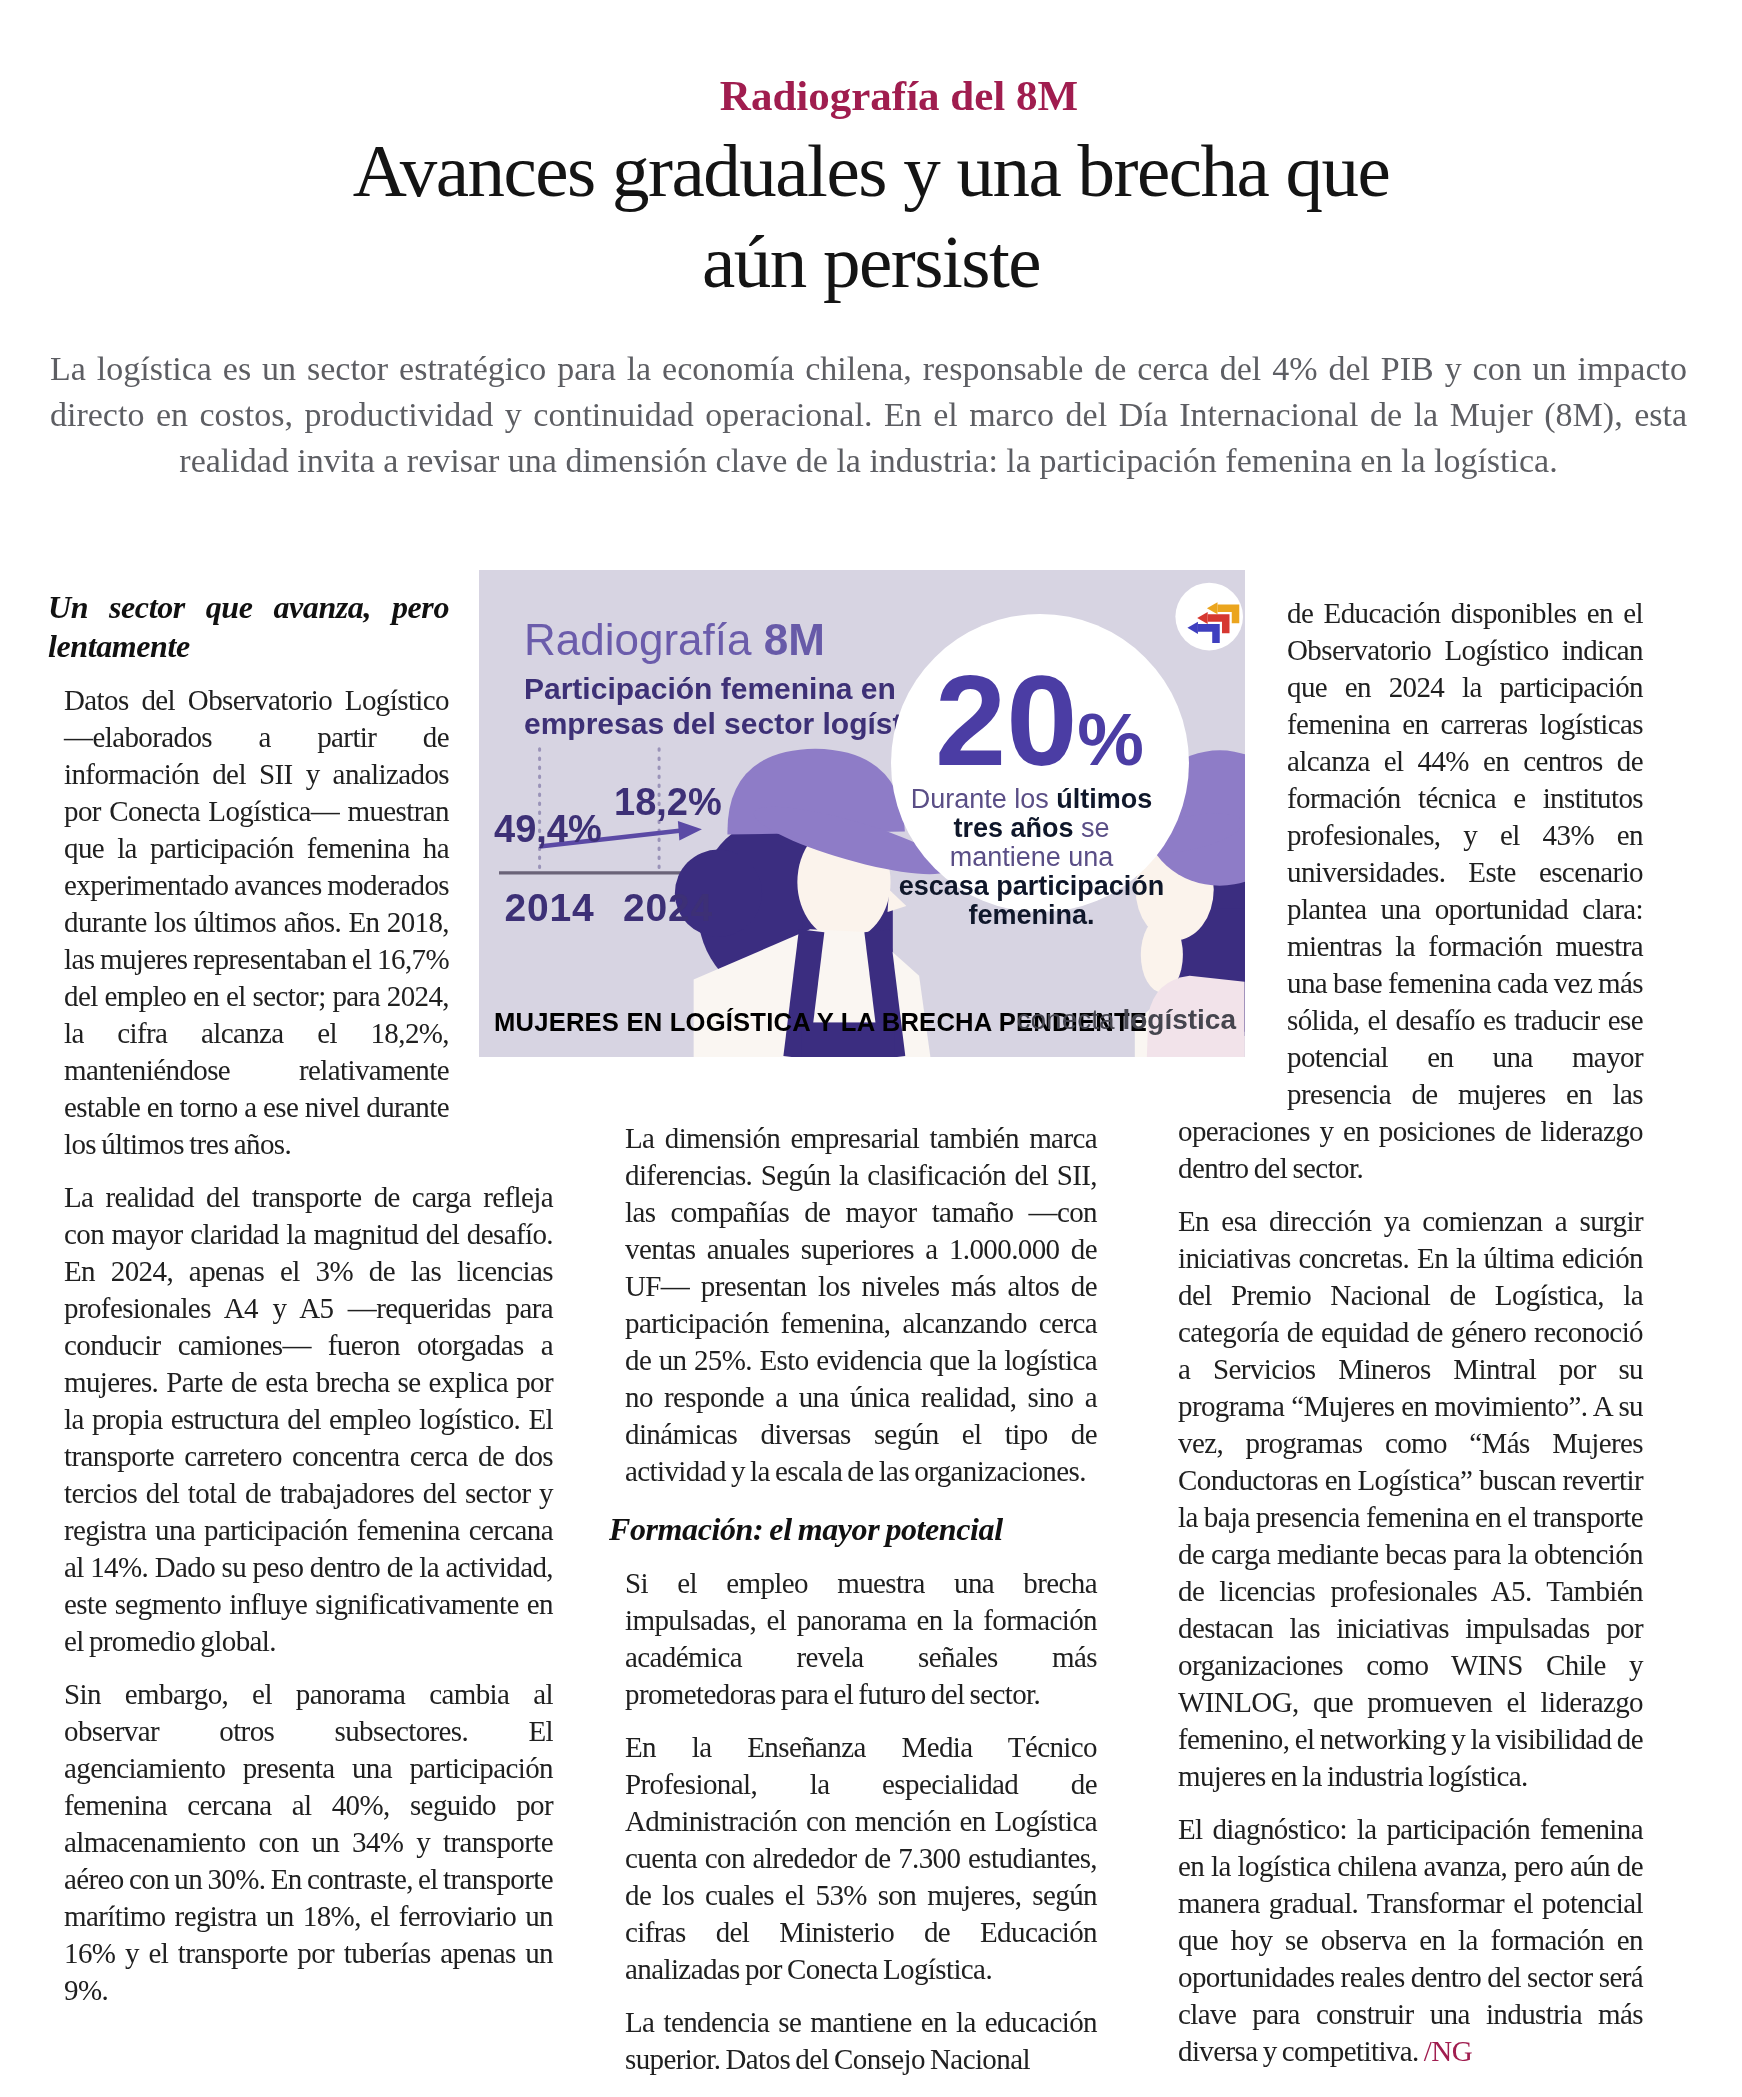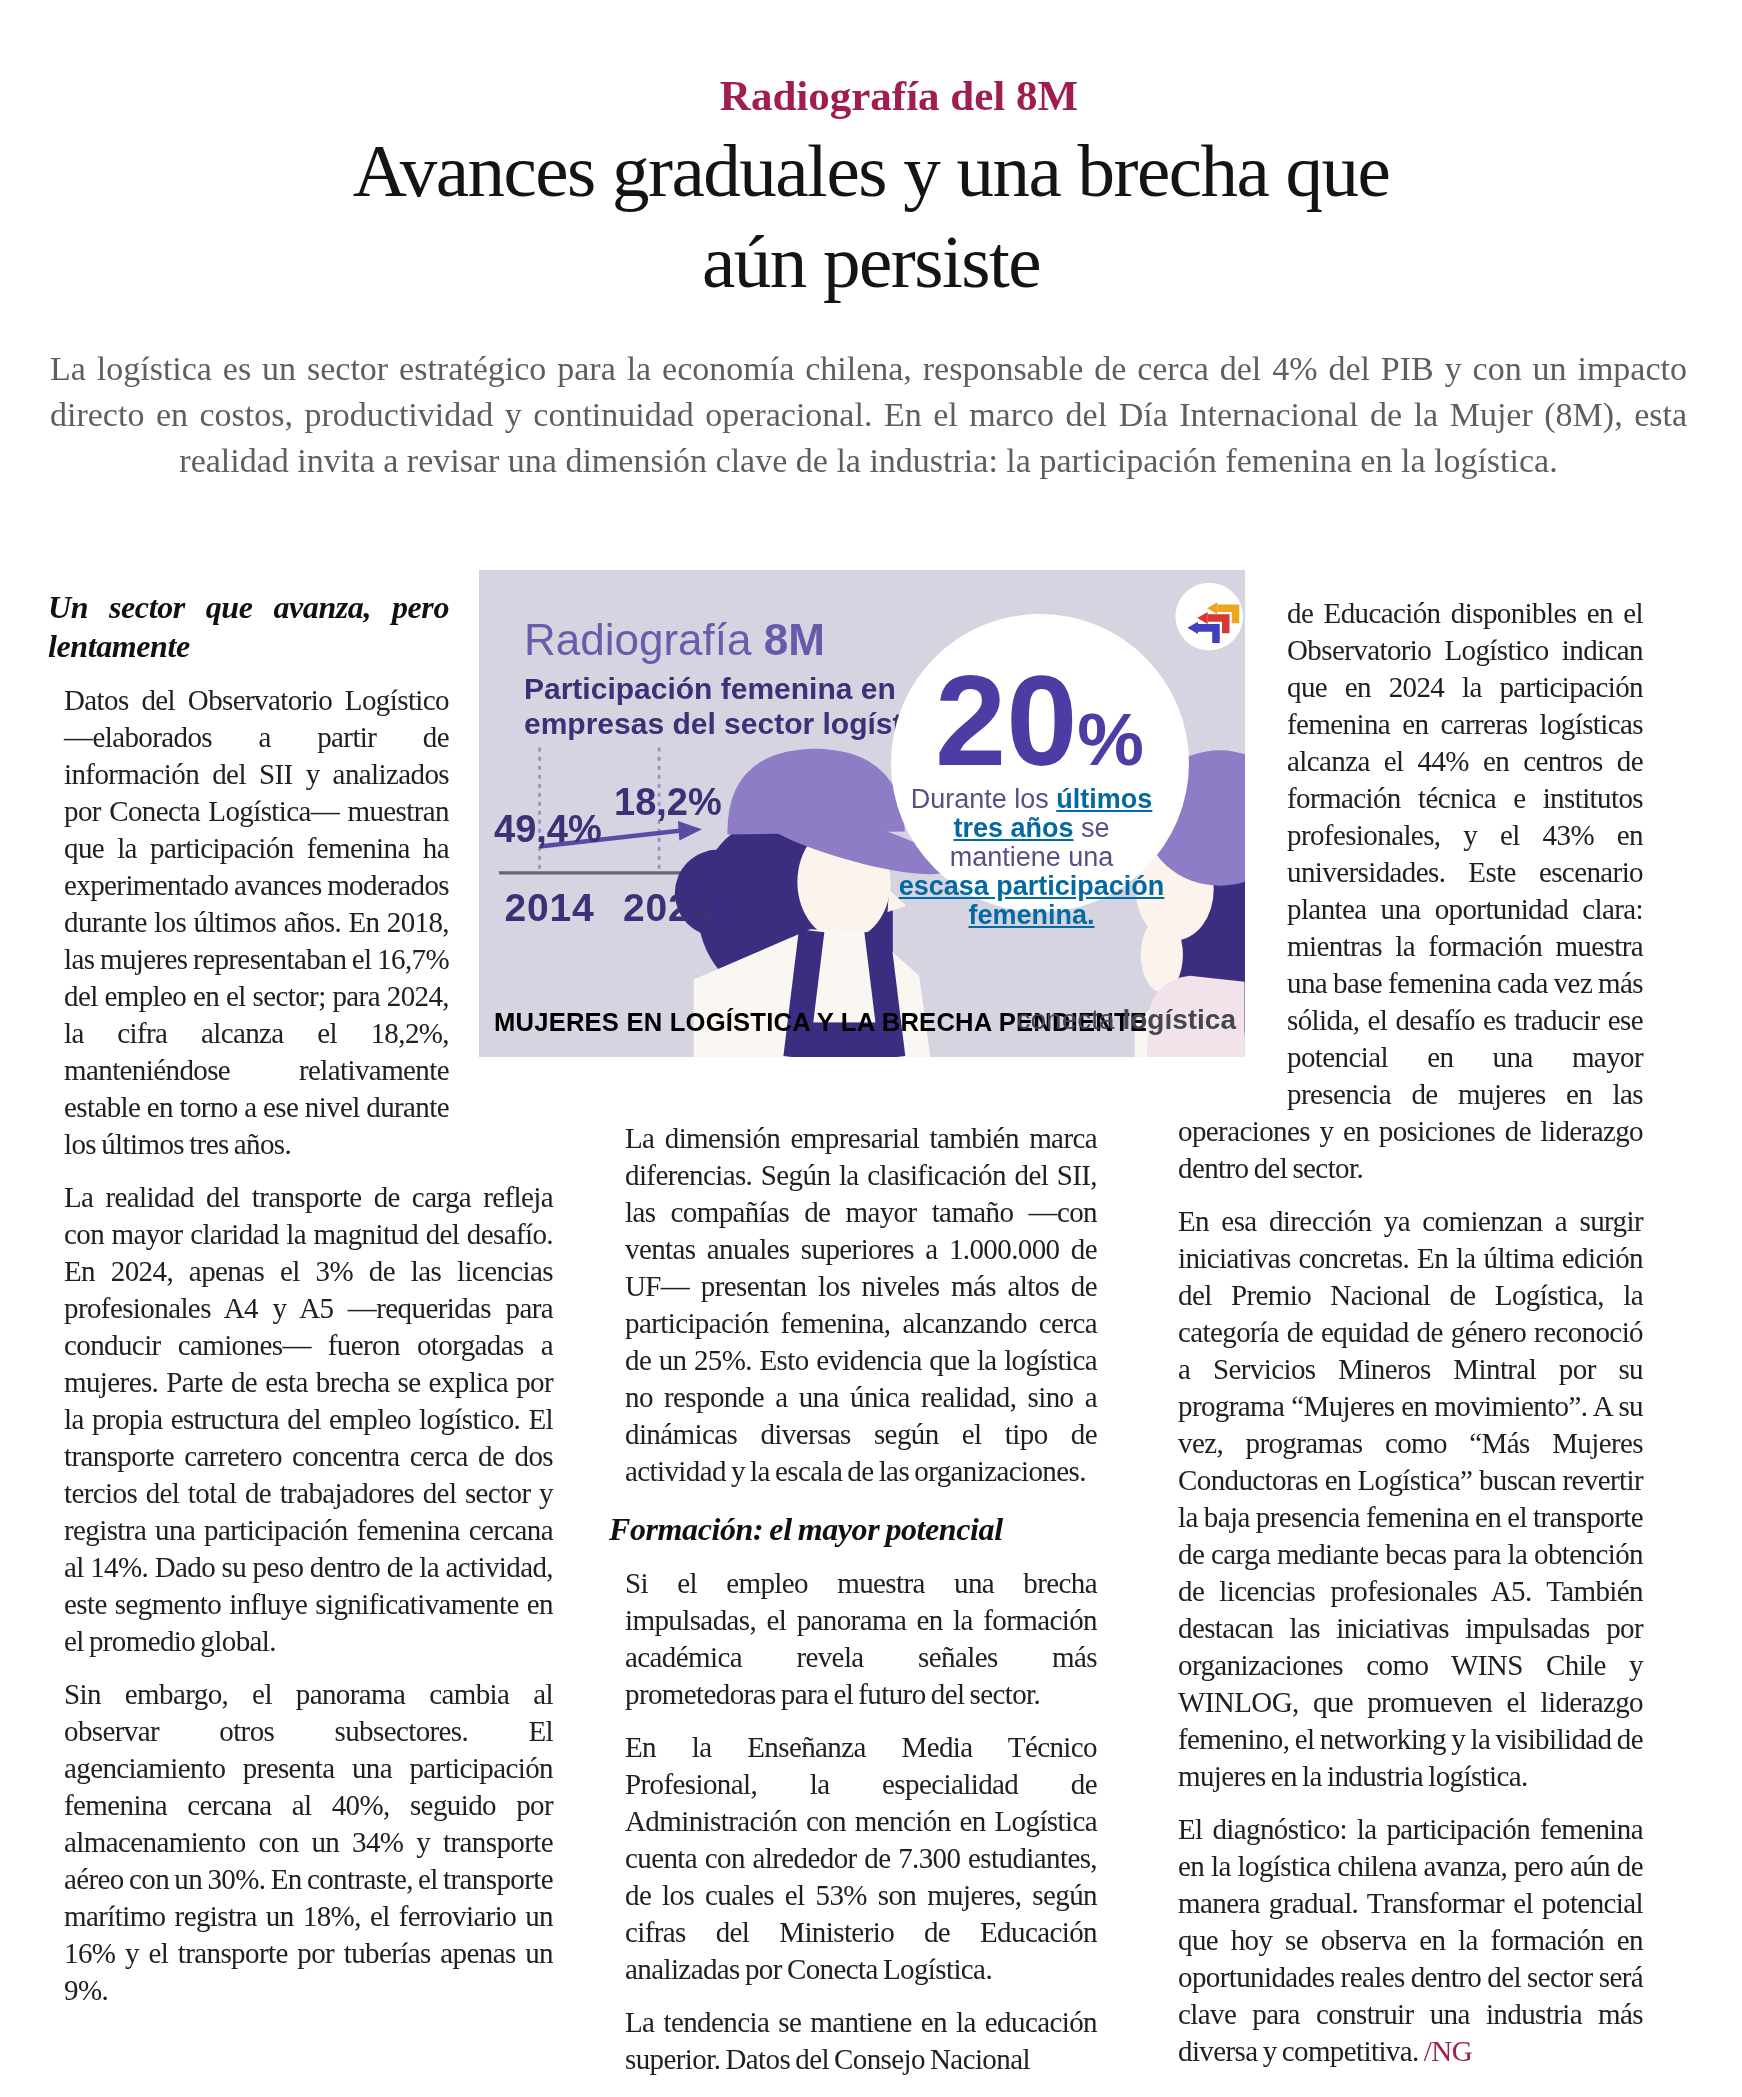--- a/index.html
+++ b/index.html
@@ -37,21 +37,21 @@
   .ig-title b{font-weight:bold;color:#675AA8;}
   .ig-sub{position:absolute;left:45px;top:101px;width:489px;font-size:30px;line-height:35px;
           font-weight:bold;color:#3D3076;}
   .ig-circle{position:absolute;left:412px;top:44px;width:298px;height:298px;border-radius:50%;background:#ffffff;}
   .ig-stat{position:absolute;left:399px;top:87px;width:323px;text-align:center;
            font-weight:bold;color:#4B3DA4;white-space:nowrap;}
   .ig-stat .num{font-size:128px;line-height:128px;}
   .ig-stat .pct{font-size:75px;}
   .ig-ann{position:absolute;left:391px;top:215px;width:323px;text-align:center;
           font-size:27px;line-height:29px;color:#5A4E86;}
-  .ig-ann b{color:#0369a1;text-decoration:underline;}
+  .ig-ann b{color:#0f172a;}
   .chart-lbl{position:absolute;font-weight:bold;color:#3D3076;}
   .lbl-v1{left:15px;top:238px;font-size:38px;}
   .lbl-v2{left:135px;top:211px;font-size:38px;}
   .lbl-y1{left:25.6px;top:316px;font-size:39px;letter-spacing:0.8px;}
   .lbl-y2{left:144px;top:316px;font-size:39px;letter-spacing:0.8px;}
   .ig-caption{position:absolute;left:15px;bottom:19.6px;font-size:25.6px;font-weight:bold;
               color:#000000;letter-spacing:0.2px;}
   .ig-brand{position:absolute;right:9px;bottom:21px;font-size:28px;color:#45454E;}
   .ig-brand b{font-weight:bold;}
 </style>

